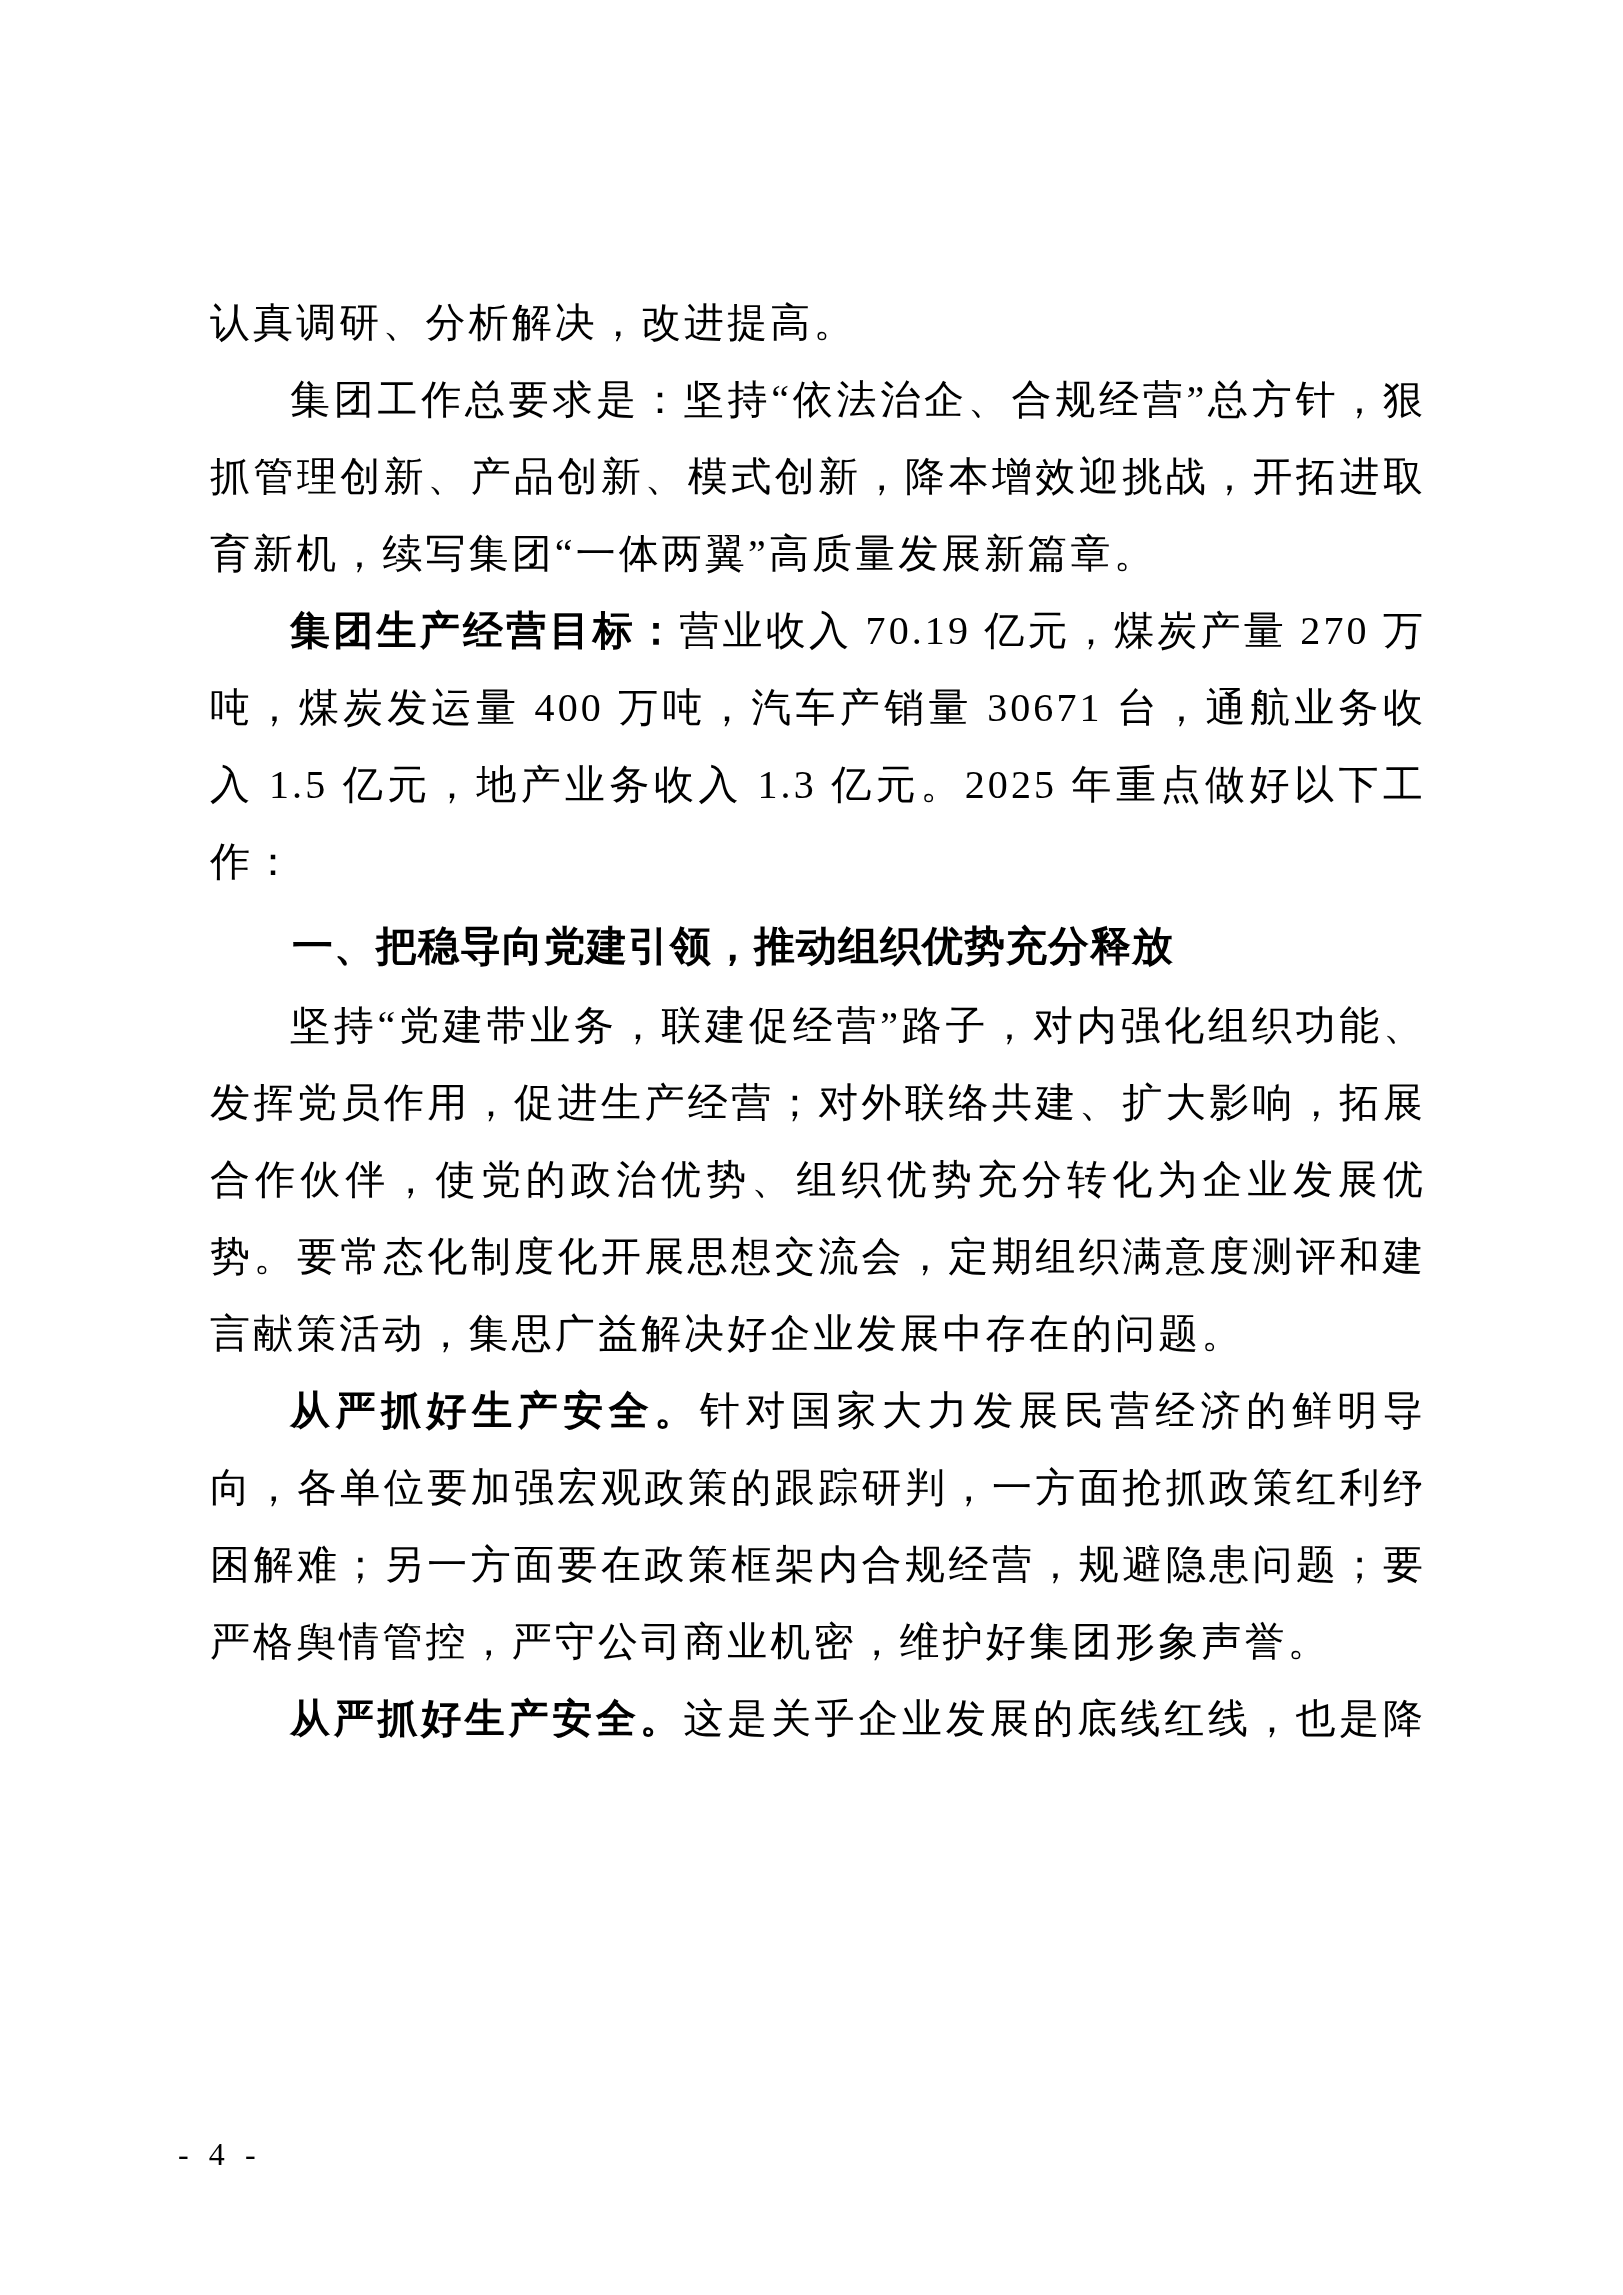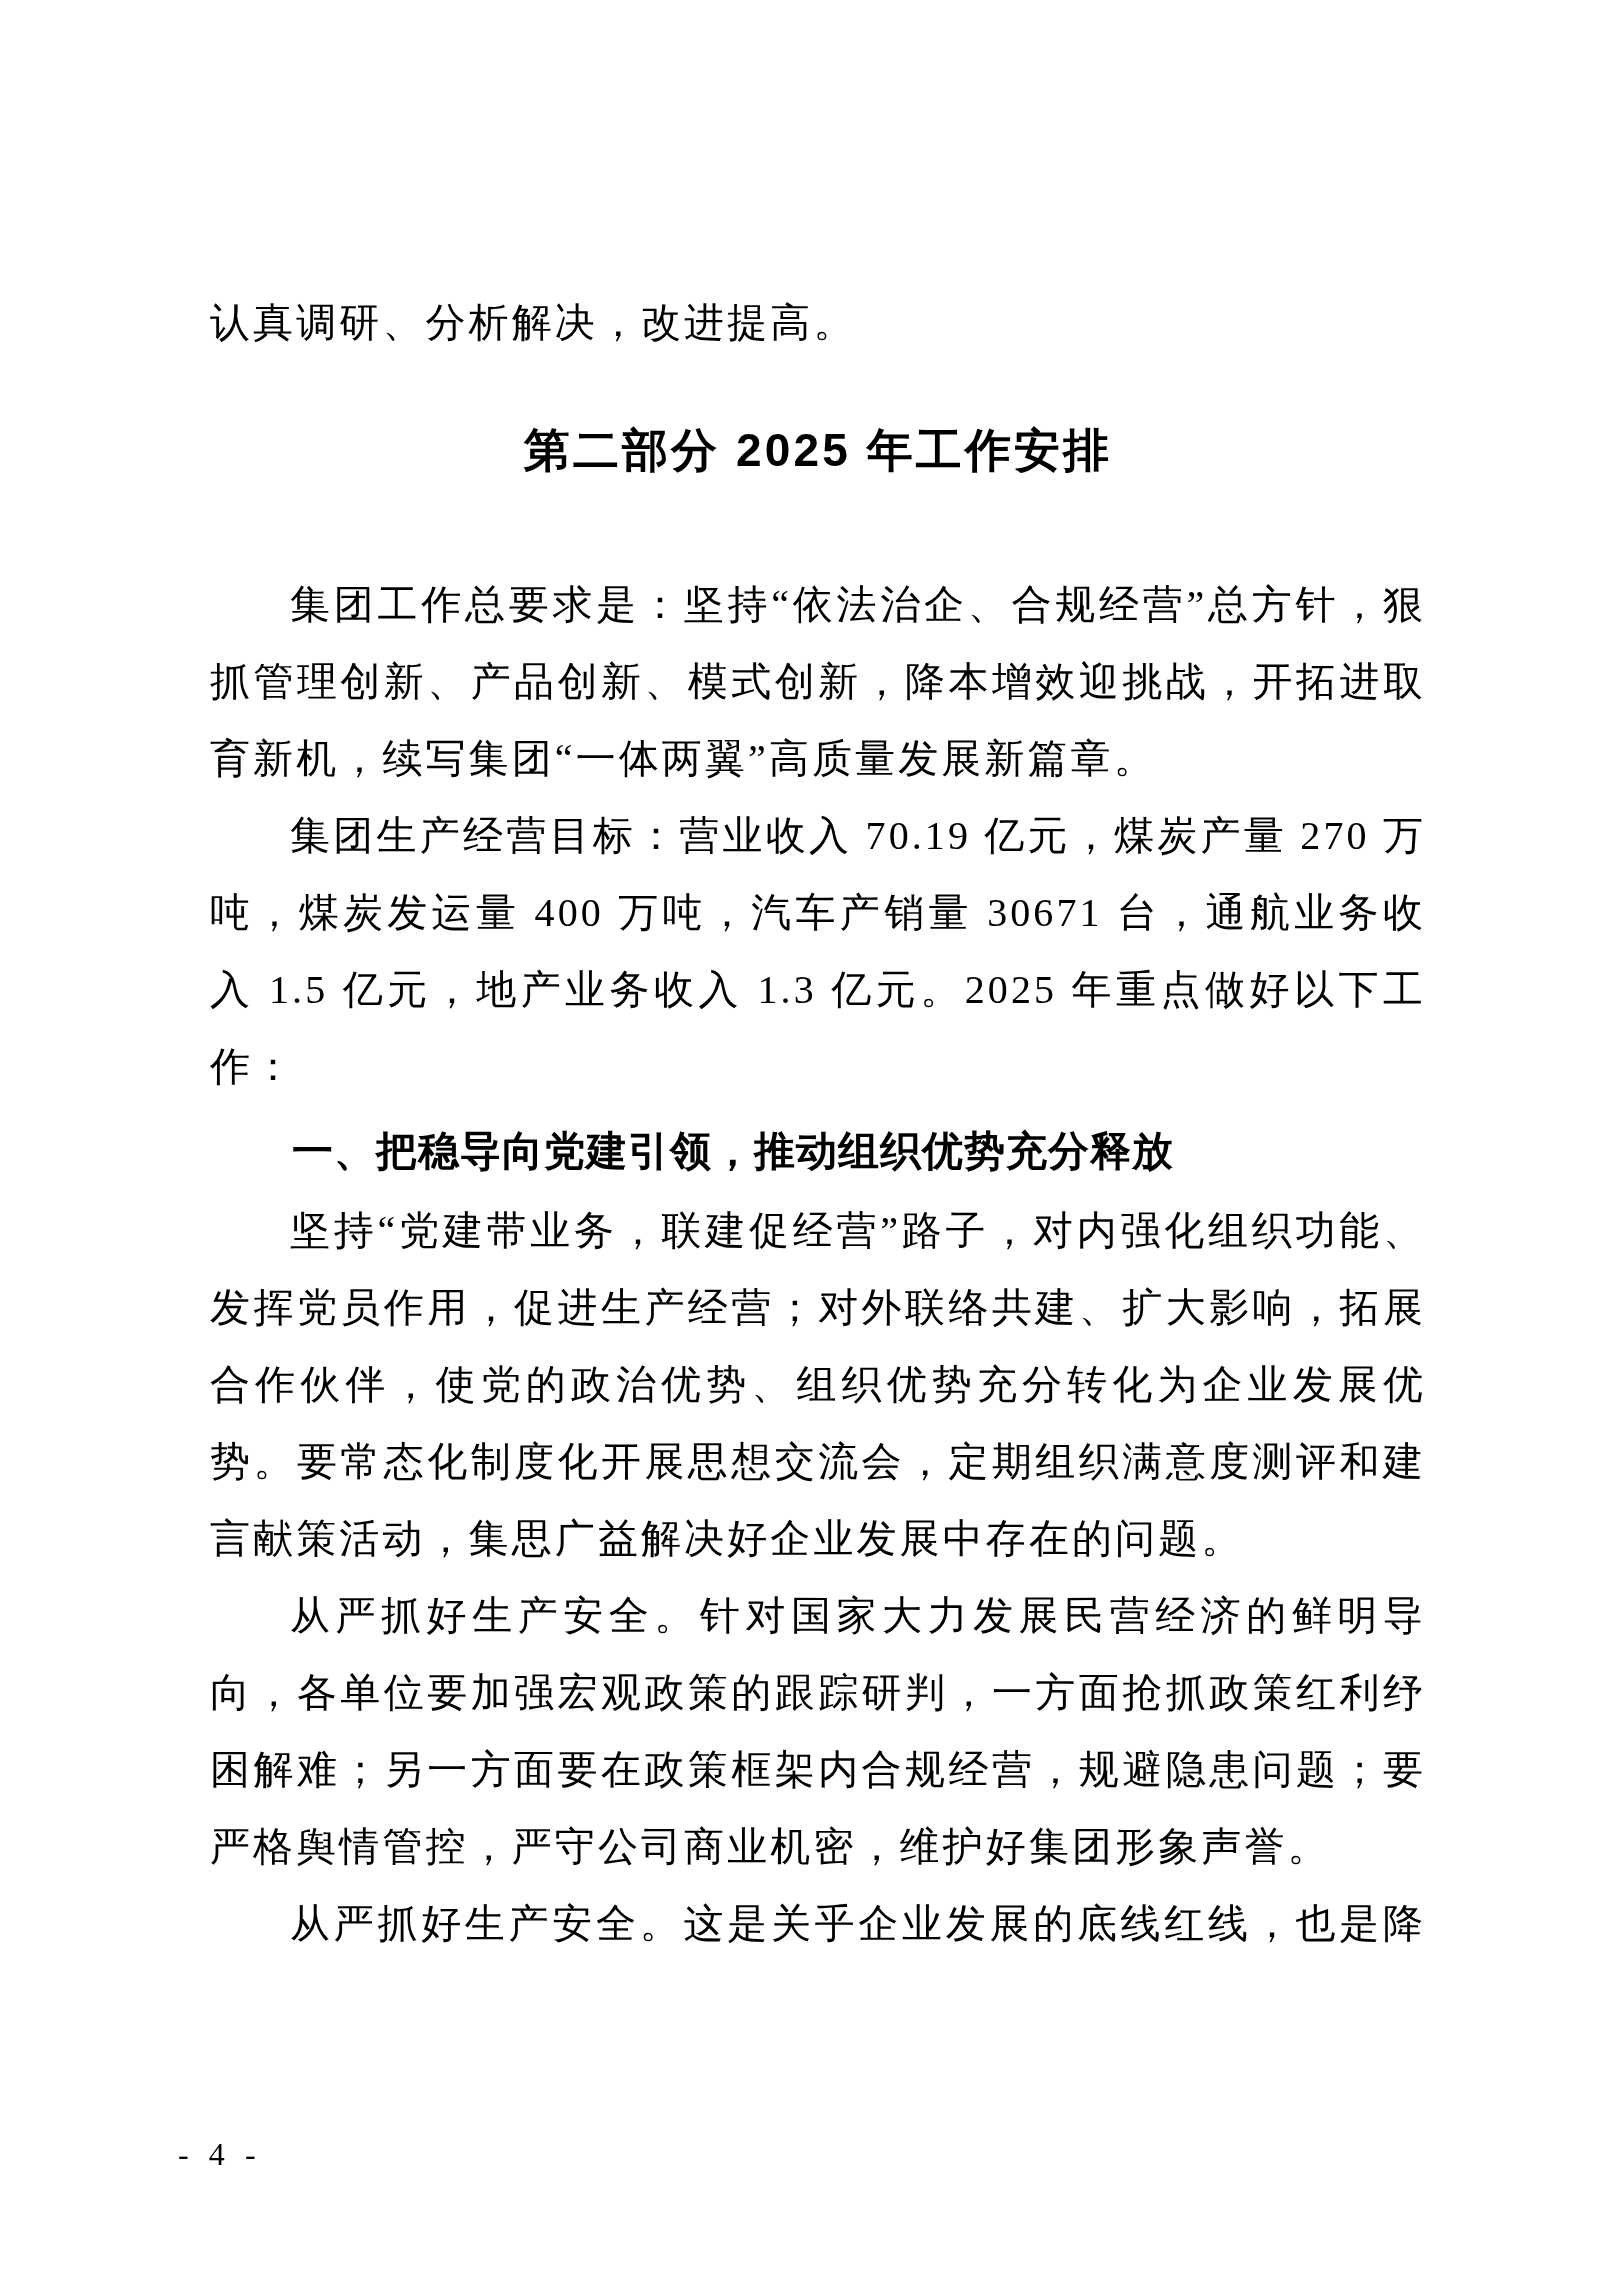--- a/index.html
+++ b/index.html
@@ -44,40 +44,39 @@
   .sub-heading {
     margin: 7.7px 0 2.6px 0;
     font-family: Liberation Serif, serif;
     font-weight: 700;
     font-size: 41px;
     line-height: 77px;
     letter-spacing: 1px;
     text-indent: 2em;
   }
   .lead {
-    font-weight: 400;
+    font-weight: 700;
   }
   .page-number {
     position: absolute;
     left: 178px;
     top: 2134px;
     font-size: 32px;
     line-height: 41px;
     letter-spacing: 6.1px;
     font-family: "Liberation Serif", serif;
   }
 </style>
 </head>
 <body>
 
 <div class="page">
 
   <p class="body-text">认真调研、分析解决，改进提高。</p>
 
-  <h1 class="part-heading">第二部分 2025 年工作安排</h1>
 
   <p class="body-text indent">集团工作总要求是：坚持“依法治企、合规经营”总方针，狠抓管理创新、产品创新、模式创新，降本增效迎挑战，开拓进取育新机，续写集团“一体两翼”高质量发展新篇章。</p>
 
   <p class="body-text indent"><span class="lead">集团生产经营目标：</span><span>营业收入 70.19 亿元，煤炭产量 270 万吨，煤炭发运量 400 万吨，汽车产销量 30671 台，通航业务收入 1.5 亿元，地产业务收入 1.3 亿元。2025 年重点做好以下工作：</span></p>
 
   <h2 class="sub-heading">一、把稳导向党建引领，推动组织优势充分释放</h2>
 
   <p class="body-text indent">坚持“党建带业务，联建促经营”路子，对内强化组织功能、发挥党员作用，促进生产经营；对外联络共建、扩大影响，拓展合作伙伴，使党的政治优势、组织优势充分转化为企业发展优势。要常态化制度化开展思想交流会，定期组织满意度测评和建言献策活动，集思广益解决好企业发展中存在的问题。</p>
 
 

